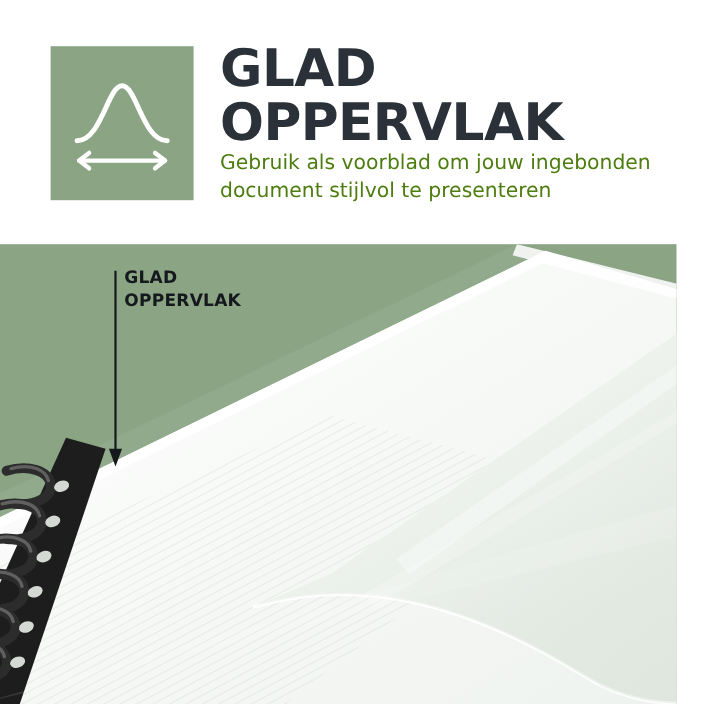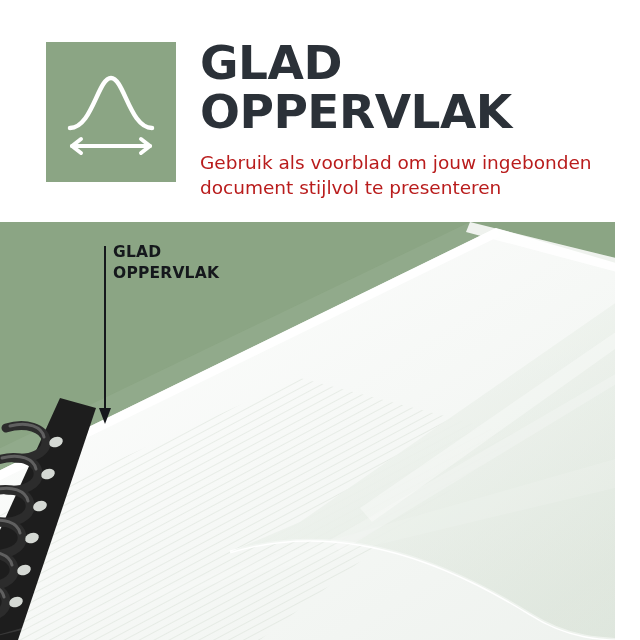--- a/index.html
+++ b/index.html
@@ -58,25 +58,24 @@
     font-weight: bold;
     font-size: 47px;
     line-height: 49px;
     letter-spacing: -0.5px;
     color: #2b3138;
     margin: 0;
     text-transform: uppercase;
   }
 
   #subcopy {
-    margin-top: 14px;
     font-family: "DejaVu Sans", sans-serif;
     font-size: 18.5px;
     line-height: 25px;
-    color: #b91c1c;
+    color: #4d7c0f;
     max-width: 400px;
   }
 
   
   #photo {
     position: absolute;
     left: 0;
     top: 222px;
     width: 640px;
     height: 418px;

